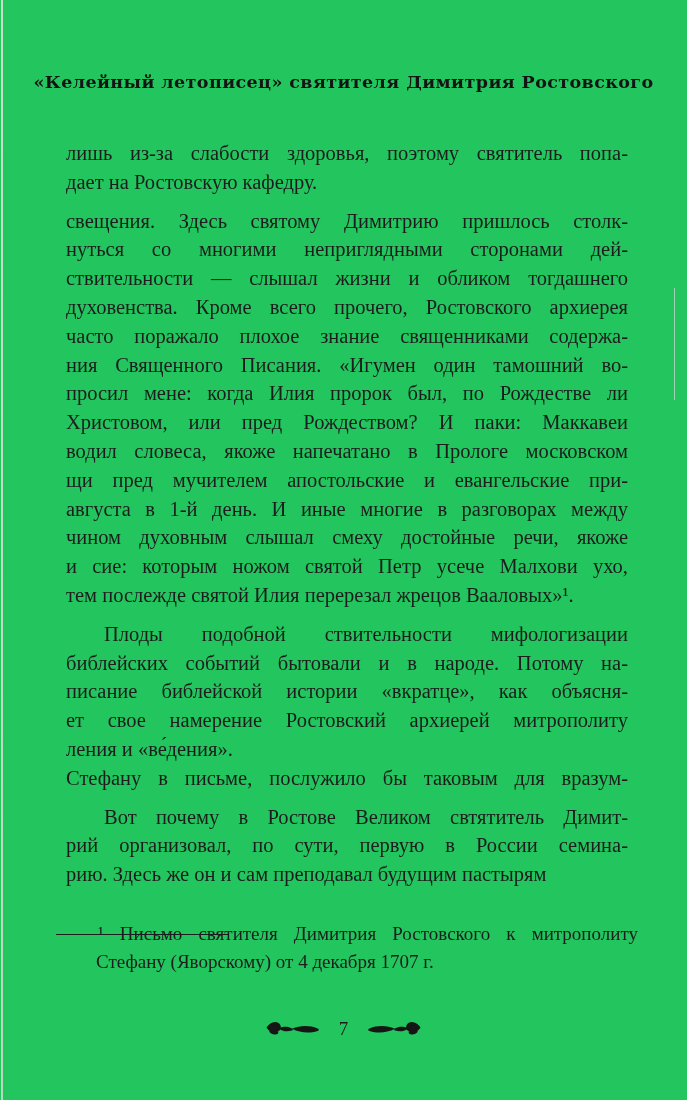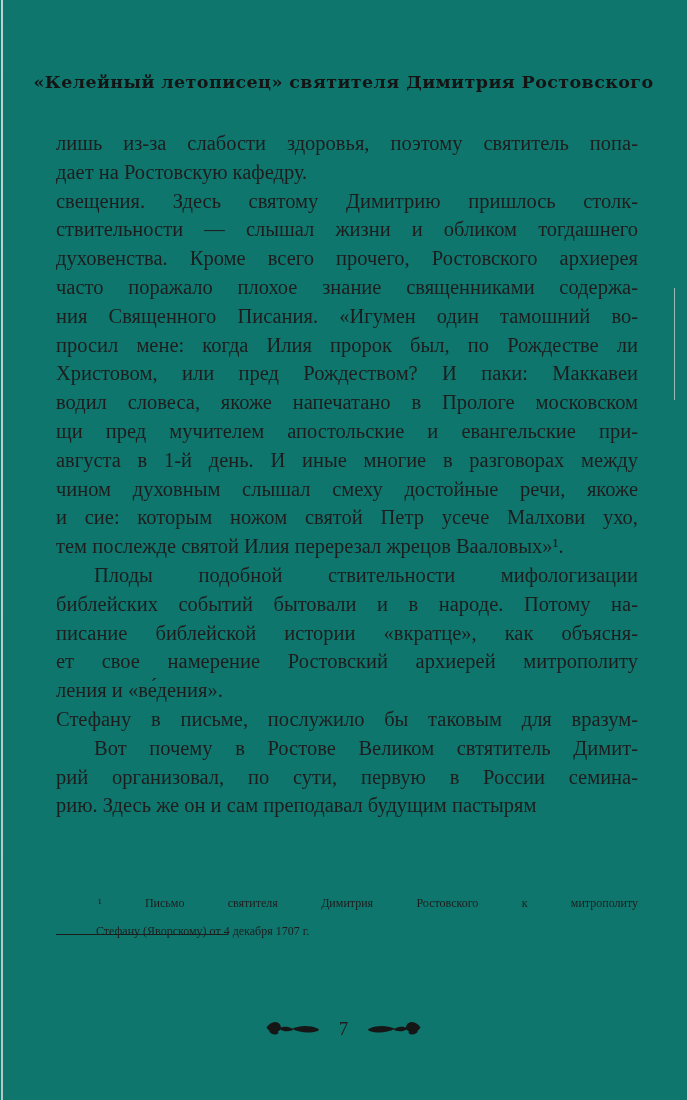--- a/index.html
+++ b/index.html
@@ -1,19 +1,19 @@
 <!DOCTYPE html>
 <html><head>
 <meta charset="utf-8">
 <style>
   html,body{margin:0;padding:0;background:#ffffff;}
   .page{
     position:relative;
     width:687px;height:1100px;
-    background:#0f766e;
+    background:#22c55e;
     overflow:hidden;
     font-family:"Liberation Serif", serif;
     color:#1d1d1d;
   }
   
   .page .scan-edge-left{
     position:absolute;left:1px;top:0;bottom:0;width:2px;
     background:linear-gradient(#e9e9e6,#dddcd8);
     opacity:.8;
   }
@@ -29,31 +29,31 @@
     font-weight:bold;
     font-size:17.5px;
     letter-spacing:.4px;
     color:#141414;
   }
   .text-block{
     position:absolute;top:129px;left:56px;width:582px;
     font-size:20.5px;
     line-height:28.8px;
   }
-  .para{margin:0;}
+  .para{margin:10px;}
   .line{
     text-align:justify;
     text-align-last:justify;
     white-space:normal;
   }
   .line.last{text-align-last:left;}
   .line.indent{text-indent:38px;}
   .footnote{
-    position:absolute;top:890px;left:56px;width:582px;
-    font-size:12px;
+    position:absolute;top:920px;left:56px;width:582px;
+    font-size:19px;
     line-height:27.5px;
   }
   .footnote-rule{
     position:absolute;top:934px;left:56px;width:172px;height:0;
     border-top:1.6px solid #1d1d1d;
   }
   .fn-line{text-align:justify;text-align-last:justify;}
   .fn-line.last{text-align-last:left;margin-left:40px;}
   .fn-line.indent{text-indent:42px;}
   .page-footer{
@@ -78,20 +78,21 @@
 
   <div class="running-head">«Келейный летописец» святителя Димитрия Ростовского</div>
 
   <div class="text-block">
       <div class="para">
         <div class="line">лишь из-за слабости здоровья, поэтому святитель попа-</div>
         <div class="line last">дает на Ростовскую кафедру.</div>
       </div>
       <div class="para">
         <div class="line">свещения. Здесь святому Димитрию пришлось столк-</div>
+        <div class="line">нуться со многими неприглядными сторонами дей-</div>
         <div class="line">ствительности — слышал жизни и обликом тогдашнего</div>
         <div class="line">духовенства. Кроме всего прочего, Ростовского архиерея</div>
         <div class="line">часто поражало плохое знание священниками содержа-</div>
         <div class="line">ния Священного Писания. «Игумен один тамошний во-</div>
         <div class="line">просил мене: когда Илия пророк был, по Рождестве ли</div>
         <div class="line">Христовом, или пред Рождеством? И паки: Маккавеи</div>
         <div class="line">водил словеса, якоже напечатано в Прологе московском</div>
         <div class="line">щи пред мучителем апостольские и евангельские при-</div>
         <div class="line">августа в 1-й день. И иные многие в разговорах между</div>
         <div class="line">чином духовным слышал смеху достойные речи, якоже</div>

